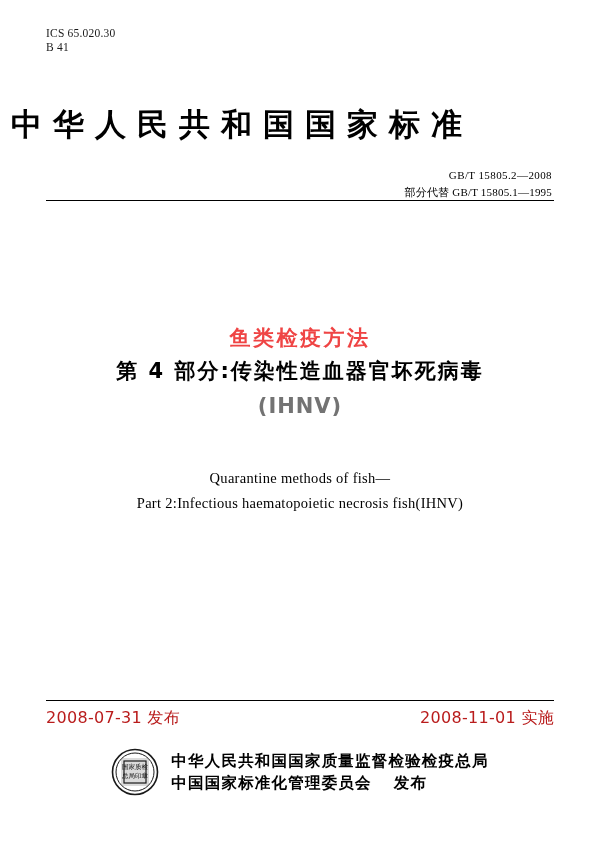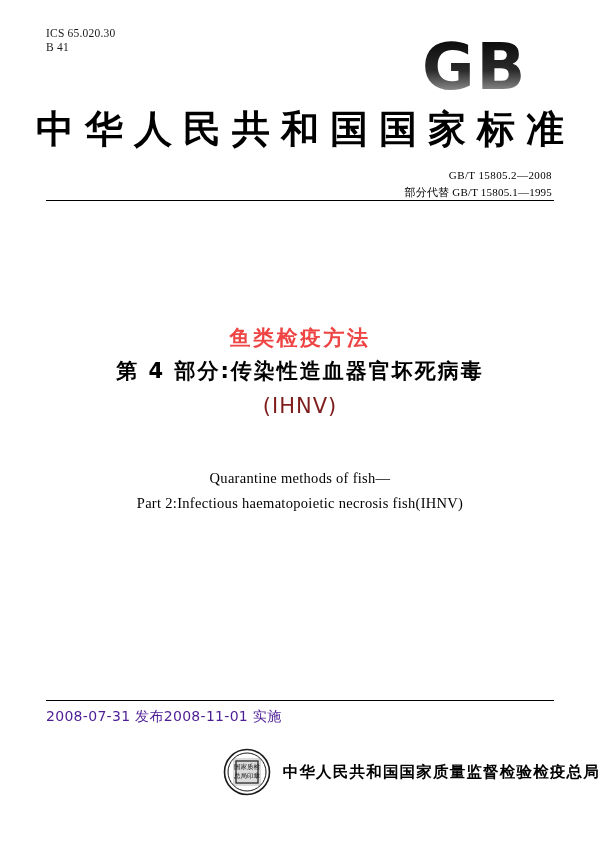--- a/index.html
+++ b/index.html
@@ -44,24 +44,23 @@
     width: 130px;
     height: 62px;
   }
 
   
   .cn-title {
     position: absolute;
     left: 0;
     right: 0;
     top: 104px;
-    text-align: center;
-    font-family: "DejaVu Sans", sans-serif;
-    font-weight: bold;
-    font-size: 38px;
+    font-family: "DejaVu Sans", sans-serif;
+    font-weight: bold;
+    font-size: 31px;
     letter-spacing: 11px;
     text-indent: 11px;
     color: #000;
   }
 
   
   .std-number {
     position: absolute;
     right: 48px;
     top: 166px;
@@ -109,25 +108,25 @@
   .doc-title .line2 {
     font-family: "DejaVu Sans", sans-serif;
     font-weight: bold;
     font-size: 21px;
     letter-spacing: 2px;
     line-height: 33px;
     color: #000;
   }
   .doc-title .line3 {
     font-family: "DejaVu Sans", sans-serif;
-    font-weight: normal;
+    font-weight: bold;
     font-size: 21px;
     letter-spacing: 1px;
     line-height: 36px;
-    color: #7f1d1d;
+    color: #737373;
   }
 
   .doc-subtitle {
     position: absolute;
     left: 0; right: 0;
     top: 466px;
     text-align: center;
     font-family: "Liberation Serif", serif;
     color: #000;
   }
@@ -142,35 +141,36 @@
     letter-spacing: 0.3px;
   }
 
   
   .dates {
     position: absolute;
     left: 46px;
     right: 46px;
     top: 708px;
     display: flex;
-    font-family: "DejaVu Sans", sans-serif;
-    font-size: 14px;
+    justify-content: space-between;
+    font-family: "DejaVu Sans", sans-serif;
+    font-size: 16px;
     letter-spacing: 0.3px;
-    color: #4c1d95;
+    color: #b91c1c;
   }
   .dates .d-left, .dates .d-right { white-space: nowrap; }
 
   
   .issuer {
     position: absolute;
     left: 0; right: 0;
     top: 748px;
     display: flex;
     align-items: center;
-    justify-content: flex-end;
+    justify-content: center;
   }
   .emblem {
     width: 48px;
     height: 48px;
     margin-right: 12px;
     flex: 0 0 auto;
   }
   .issuer-text {
     font-family: "DejaVu Sans", sans-serif;
     font-weight: bold;
@@ -196,32 +196,20 @@
 </head>
 <body>
 
 <div class="page">
 
   <div class="meta">
     <div>ICS 65.020.30</div>
     <div>B 41</div>
   </div>
 
-  <div class="gb-logo">
-    <svg viewBox="0 0 130 62" width="130" height="62" xmlns="http://www.w3.org/2000/svg">
-      <defs>
-        <linearGradient id="gbfade" x1="0" y1="0" x2="0" y2="1">
-          <stop offset="0%" stop-color="#000000"></stop>
-          <stop offset="55%" stop-color="#2b2b2b"></stop>
-          <stop offset="100%" stop-color="#c9c9c9"></stop>
-        </linearGradient>
-      </defs>
-      <text x="0" y="55" font-family="DejaVu Sans, sans-serif" font-weight="bold" font-size="64" letter-spacing="2" fill="url(#gbfade)">GB</text>
-    </svg>
-  </div>
 
   <div class="cn-title">中华人民共和国国家标准</div>
 
   <div class="std-number">
     <div class="main">GB/T 15805.2—2008</div>
     <div class="sub">部分代替 GB/T 15805.1—1995</div>
   </div>
 
   <div class="rule rule-top"></div>
 
@@ -249,16 +237,20 @@
         <circle cx="24" cy="24" r="22.5" fill="none" stroke="#1a1a1a" stroke-width="1.6"></circle>
         <circle cx="24" cy="24" r="19" fill="none" stroke="#1a1a1a" stroke-width="1"></circle>
         <rect x="10" y="10" width="28" height="28" fill="#3a3a3a" opacity="0.18"></rect>
         <rect x="13" y="13" width="22" height="22" fill="none" stroke="#1a1a1a" stroke-width="1.2"></rect>
         <text x="24" y="21" font-family="DejaVu Sans, sans-serif" font-size="6.5" text-anchor="middle" fill="#111">国家质检</text>
         <text x="24" y="30" font-family="DejaVu Sans, sans-serif" font-size="6.5" text-anchor="middle" fill="#111">总局印章</text>
       </svg>
     </div>
     <div>
       <div class="issuer-text">中华人民共和国国家质量监督检验检疫总局</div>
+      <div class="issuer-row2">
+        <span class="issuer-text">中国国家标准化管理委员会</span>
+        <span class="issue-word">发布</span>
+      </div>
     </div>
   </div>
 
 </div>
 
 </body></html>

